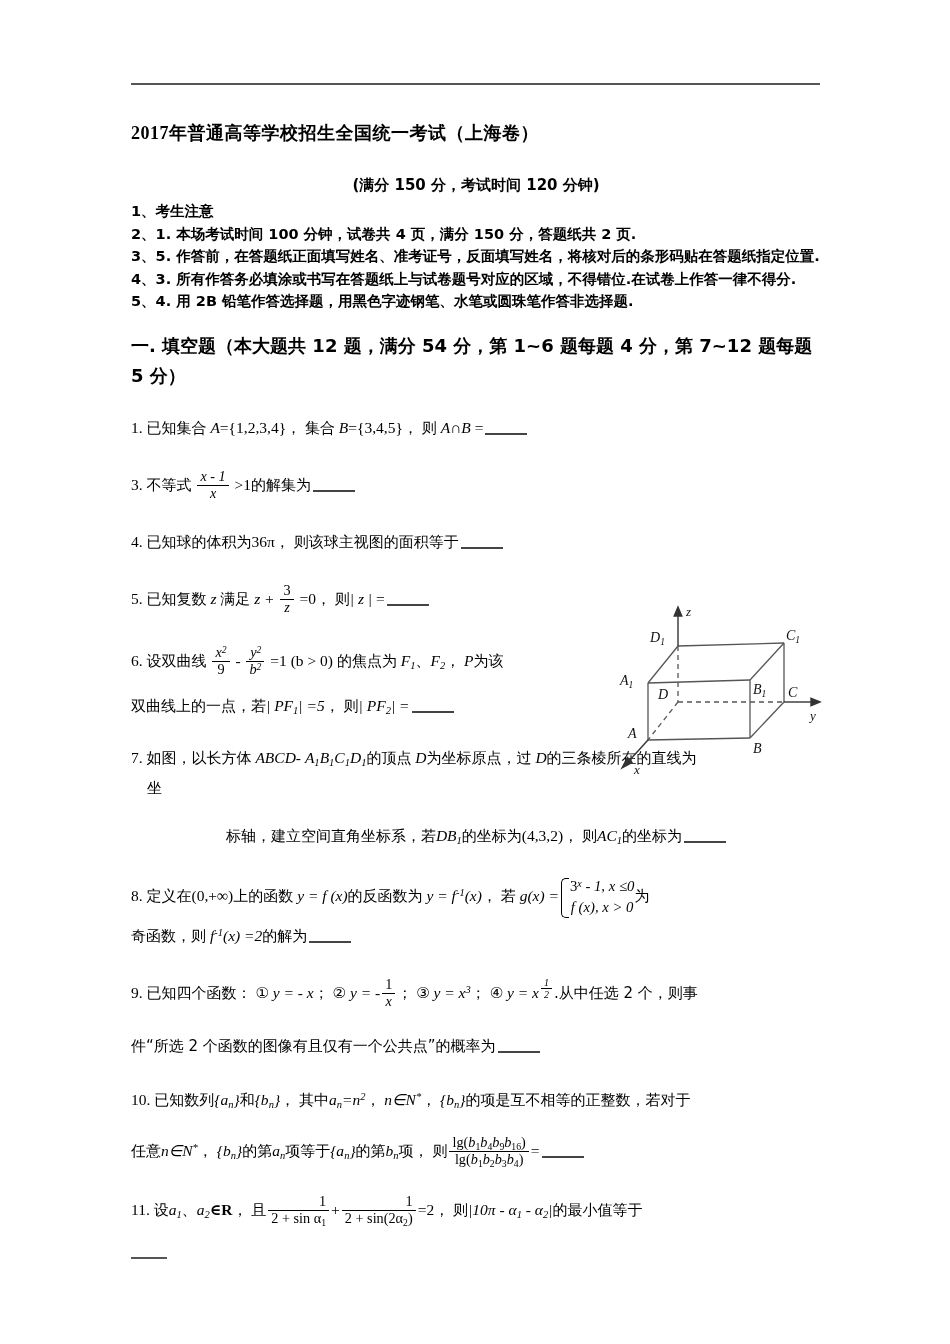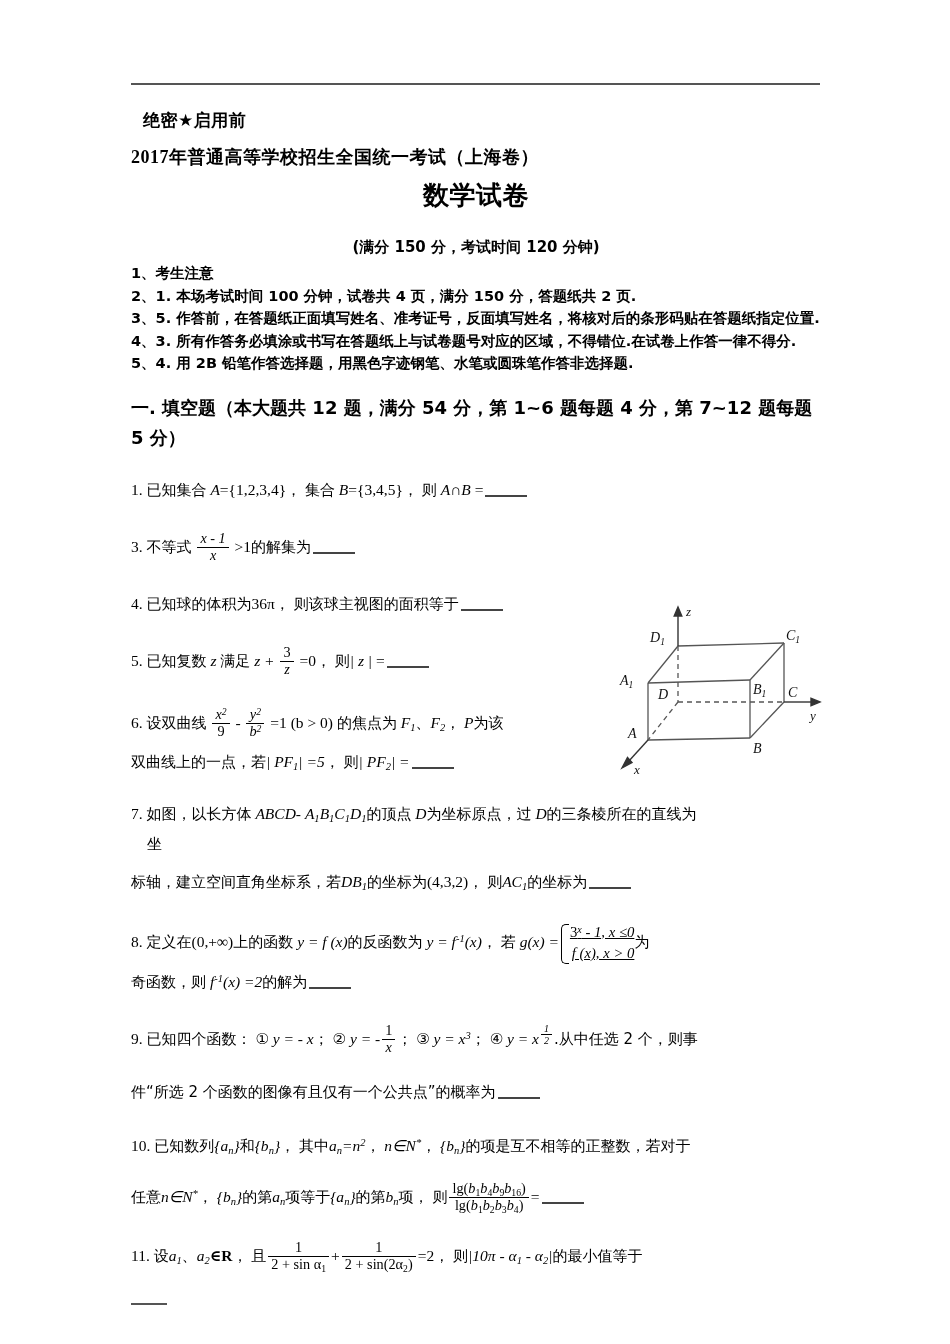--- a/index.html
+++ b/index.html
@@ -134,34 +134,33 @@
   .frac {
     display: inline-block;
     vertical-align: middle;
     text-align: center;
     font-size: 0.92em;
     line-height: 1.12;
     margin: 0 2px;
     position: relative;
     top: -0.05em;
   }
-  .frac > .num { display: block; padding: 0 3px; }
+  .frac > .num { display: block; padding: 0 3px; text-align: right; }
   .frac > .den { display: block; padding: 0 3px; border-top: 1.2px solid #000; }
   .q-line2 { line-height: 34px; }
 
   
   .piece {
     display: inline-block;
     vertical-align: middle;
     position: relative;
     padding-left: 11px;
     font-size: 0.95em;
     line-height: 1.45;
-    text-align: right;
-    text-decoration: underline;
+    text-align: center;
   }
   .piece::before {
     content: "";
     position: absolute;
     left: 2px; top: 2px;
     width: 7px; height: calc(100% - 4px);
     border-left: 1.3px solid #000;
     border-top: 1.3px solid #000;
     border-bottom: 1.3px solid #000;
     border-radius: 5px 0 0 5px;
@@ -179,23 +178,21 @@
 </style>
 </head>
 <body>
 
 <div class="page">
 
   <div class="hrule"></div>
 
   <div class="content">
 
-    <div class="secret-line">绝密★启用前</div>
     <div class="title-main">2017年普通高等学校招生全国统一考试（上海卷）</div>
-    <div class="title-sub">数学试卷</div>
     <div class="title-note">(满分 150 分，考试时间 120 分钟)</div>
 
     <div class="notice">
       <div class="notice-item"><span class="nlead">1、</span><span>考生注意</span></div>
       <div class="notice-item"><span class="nlead">2、</span><span>1. 本场考试时间 100 分钟，试卷共 4 页，满分 150 分，答题纸共 2 页.</span></div>
       <div class="notice-item"><span class="nlead">3、</span><span>5. 作答前，在答题纸正面填写姓名、准考证号，反面填写姓名，将核对后的条形码贴在答题纸指定位置.</span></div>
       <div class="notice-item"><span class="nlead">4、</span><span>3. 所有作答务必填涂或书写在答题纸上与试卷题号对应的区域，不得错位.在试卷上作答一律不得分.</span></div>
       <div class="notice-item"><span class="nlead">5、</span><span>4. 用 2B 铅笔作答选择题，用黑色字迹钢笔、水笔或圆珠笔作答非选择题.</span></div>
     </div>
 
@@ -254,35 +251,35 @@
       <span class="mn">-</span>
       <span class="frac">
         <span class="num mi"><span>y</span><sup>2</sup></span>
         <span class="den mi"><span>b</span><sup>2</sup></span>
       </span>
       <span class="mn">=1 (b &gt; 0)</span>
       <span class="cn">的焦点为</span>
       <span class="mi"><span>F</span><sub>1</sub></span><span class="cn">、</span><span class="mi"><span>F</span><sub>2</sub></span><span class="cn">，</span>
       <span class="mi">P</span><span class="cn">为该</span>
     </div>
-    <div class="q q-line2" style="margin-top:0;">
+    <div class="q q-line2" style="margin-top:6px;">
       <span class="cn">双曲线上的一点，若</span><span class="mi"><span>| PF</span><sub>1</sub><span>| =5</span></span><span class="cn">，</span>
       <span class="cn">则</span><span class="mi"><span>| PF</span><sub>2</sub><span>| =</span></span><span class="blank"></span>
     </div>
 
     <div class="q" style="line-height:30px;">
       <span class="mn">7.</span>
       <span class="cn">如图，以长方体</span>
       <span class="mi">ABCD</span><span class="mn">-</span>
       <span class="mi"><span>A</span><sub>1</sub><span>B</span><sub>1</sub><span>C</span><sub>1</sub><span>D</span><sub>1</sub></span><span class="cn">的顶点</span>
       <span class="mi">D</span><span class="cn">为坐标原点，过</span>
       <span class="mi">D</span><span class="cn">的三条棱所在的直线为</span>
       <div style="padding-left:16px;"><span class="cn">坐</span></div>
     </div>
-    <div class="q q-line2" style="margin-top:6px;">
+    <div class="q q-line2" style="margin-top:16px;text-align:center;">
       <span class="cn">标轴，建立空间直角坐标系，若</span><span class="mi"><span>DB</span><sub>1</sub></span><span class="cn">的坐标为</span><span class="mn">(4,3,2)</span><span class="cn">，</span>
       <span class="cn">则</span><span class="mi"><span>AC</span><sub>1</sub></span><span class="cn">的坐标为</span><span class="blank"></span>
     </div>
 
     <div class="q" style="line-height:46px;">
       <span class="mn">8.</span>
       <span class="cn">定义在</span><span class="mn">(0,+∞)</span><span class="cn">上的函数</span>
       <span class="mi">y = f (x)</span><span class="cn">的反函数为</span>
       <span class="mi"><span>y = f</span><sup>-1</sup><span>(x)</span></span><span class="cn">，</span>
       <span class="cn">若</span>

